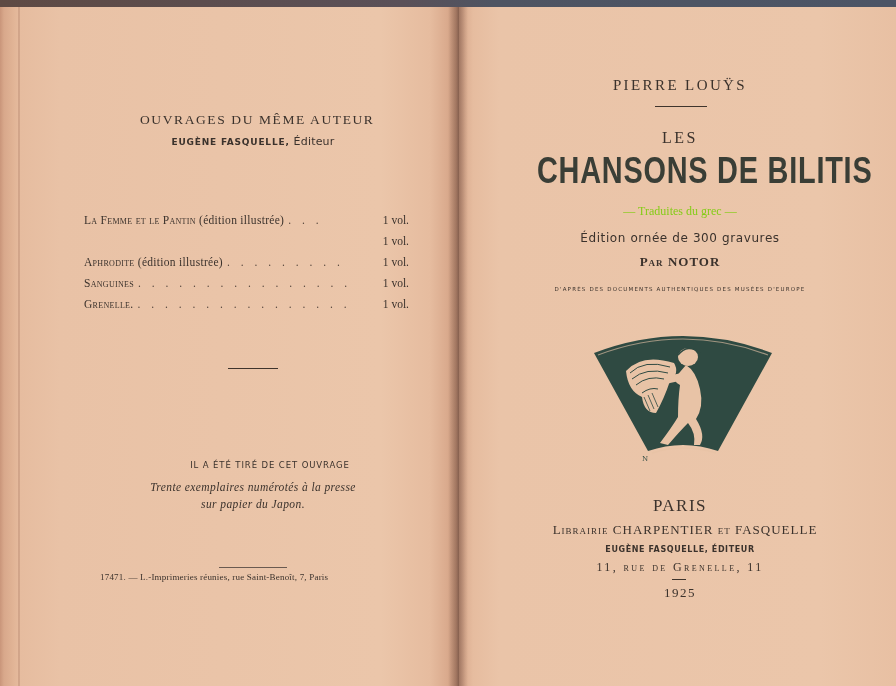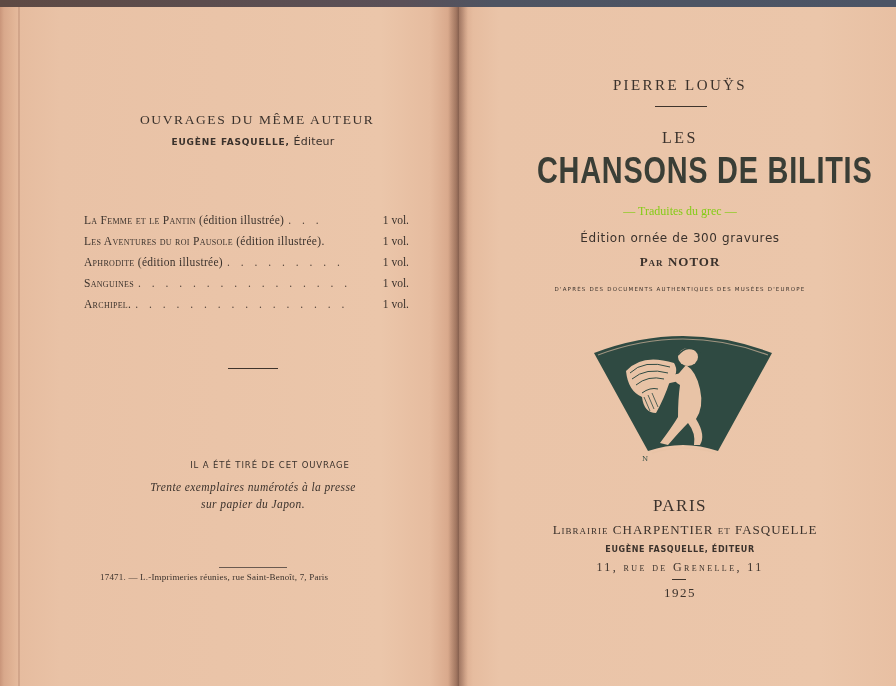--- a/index.html
+++ b/index.html
@@ -139,36 +139,35 @@
   <span class="small">Éditeur</span>
 </div>
 
 <div class="abs works">
   <div class="work-row">
     <span class="work-title"><span>La Femme et le Pantin</span> <span class="note">(édition illustrée)</span></span>
     <span class="work-dots">. . .</span>
     <span class="work-vol">1 vol.</span>
   </div>
   <div class="work-row">
-    <span class="work-title"><span>Les Aventures du roi Pausole</span> <span class="note">(édition illustrée).</span></span>
     <span class="work-dots"></span>
     <span class="work-vol">1 vol.</span>
   </div>
   <div class="work-row">
     <span class="work-title"><span>Aphrodite</span> <span class="note">(édition illustrée)</span></span>
     <span class="work-dots">. . . . . . . . .</span>
     <span class="work-vol">1 vol.</span>
   </div>
   <div class="work-row">
     <span class="work-title"><span>Sanguines</span></span>
     <span class="work-dots">. . . . . . . . . . . . . . . .</span>
     <span class="work-vol">1 vol.</span>
   </div>
   <div class="work-row">
-    <span class="work-title"><span>Archipel.</span></span>
+    <span class="work-title"><span>Grenelle.</span></span>
     <span class="work-dots">. . . . . . . . . . . . . . . .</span>
     <span class="work-vol">1 vol.</span>
   </div>
 </div>
 
 <div class="rule" style="left:228px; top:368px; width:50px;"></div>
 
 <div class="abs center tire">IL A ÉTÉ TIRÉ DE CET OUVRAGE</div>
 <div class="abs center trente">Trente exemplaires numérotés à la presse</div>
 <div class="abs center papier">sur papier du Japon.</div>

